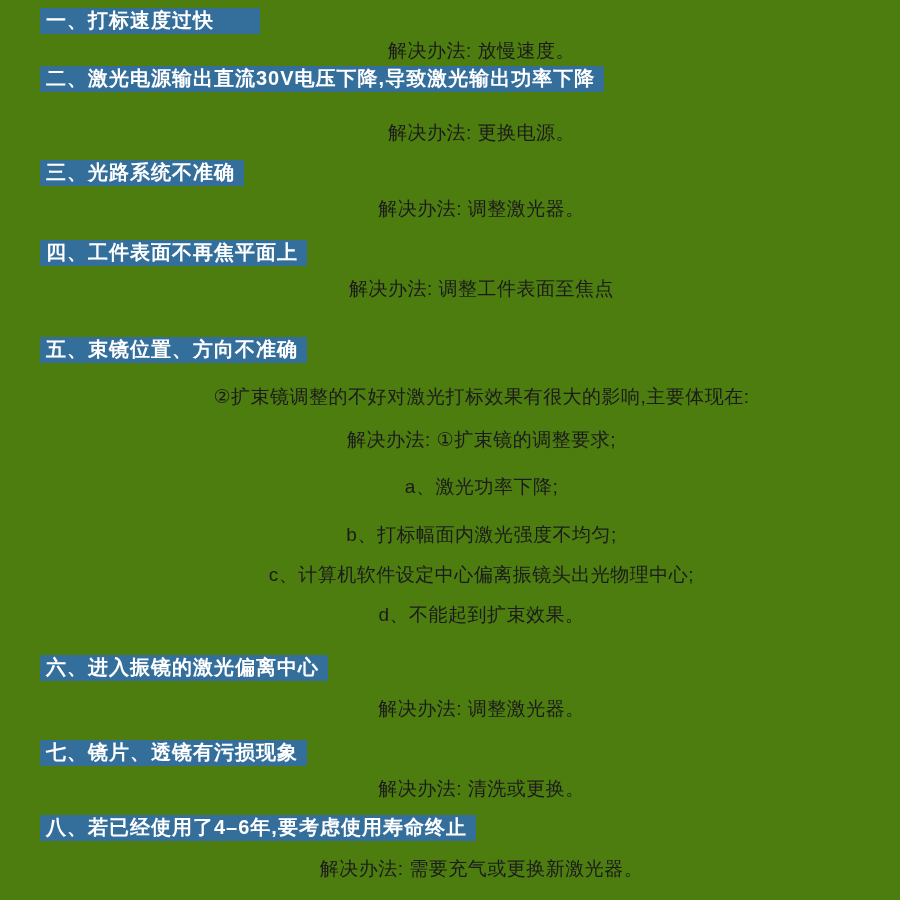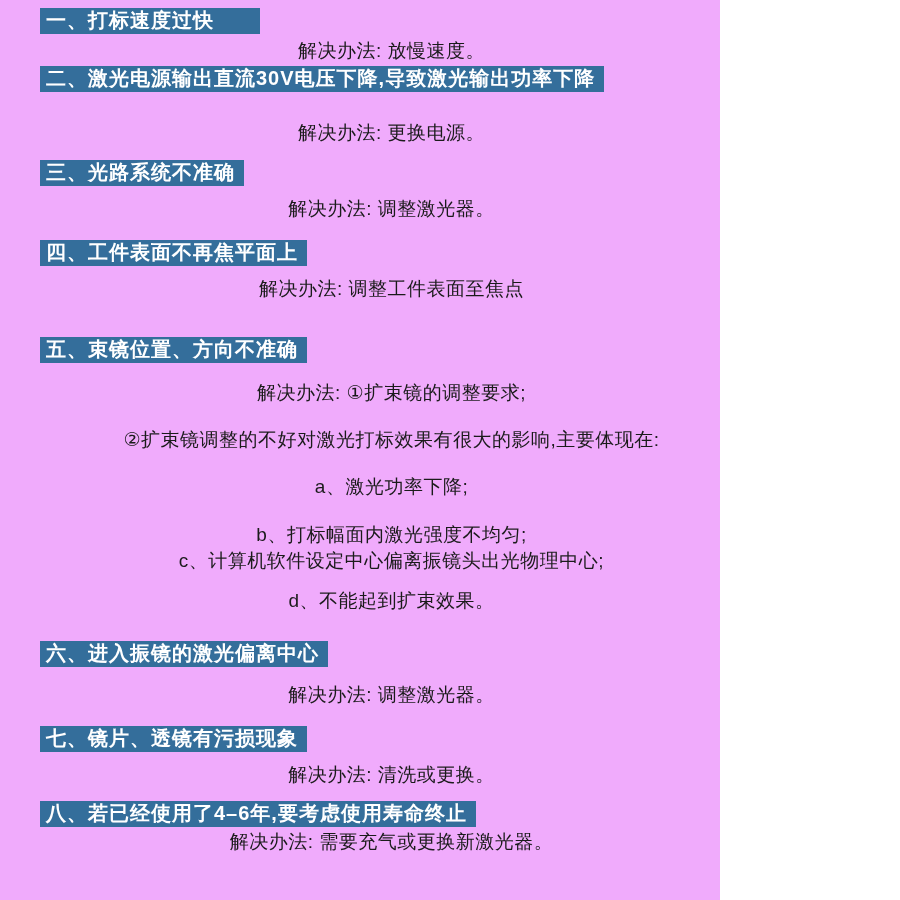--- a/index.html
+++ b/index.html
@@ -8,24 +8,24 @@
     background: #ffffff;
   }
   body {
     width: 900px;
     height: 900px;
     overflow: hidden;
     font-family: "Liberation Sans", "DejaVu Sans", sans-serif;
   }
   .doc {
     box-sizing: border-box;
-    width: 720px;
+    width: 900px;
     height: 900px;
     padding: 8px 20px 0 40px;
-    background: #f0abfc;
+    background: #4d7c0f;
   }
   .hdr {
     display: inline-block;
     background: #346E9B;
     color: #ffffff;
     font-size: 20px;
     font-weight: bold;
     line-height: 21px;
     padding: 2px 9px 3px 6px;
     letter-spacing: 1px;
@@ -66,35 +66,35 @@
   <p class="sol" style="margin-top:10px">解决办法: 调整激光器。</p>
 
   <div class="hdr-row" style="margin-top:18px">
     <span class="hdr">四、工件表面不再焦平面上</span>
   </div>
   <p class="sol" style="margin-top:10px">解决办法: 调整工件表面至焦点</p>
 
   <div class="hdr-row" style="margin-top:35px">
     <span class="hdr">五、束镜位置、方向不准确</span>
   </div>
+  <p class="sol" style="margin-top:21px">②扩束镜调整的不好对激光打标效果有很大的影响,主要体现在:</p>
   <p class="sol" style="margin-top:17px">解决办法: ①扩束镜的调整要求;</p>
-  <p class="sol" style="margin-top:21px">②扩束镜调整的不好对激光打标效果有很大的影响,主要体现在:</p>
   <p class="sol" style="margin-top:21px">a、激光功率下降;</p>
   <p class="sol" style="margin-top:22px">b、打标幅面内激光强度不均匀;</p>
-  <p class="sol" style="">c、计算机软件设定中心偏离振镜头出光物理中心;</p>
+  <p class="sol" style="margin-top:14px">c、计算机软件设定中心偏离振镜头出光物理中心;</p>
   <p class="sol" style="margin-top:14px">d、不能起到扩束效果。</p>
 
   <div class="hdr-row" style="margin-top:27px">
     <span class="hdr">六、进入振镜的激光偏离中心</span>
   </div>
   <p class="sol" style="margin-top:15px">解决办法: 调整激光器。</p>
 
   <div class="hdr-row" style="margin-top:18px">
     <span class="hdr">七、镜片、透镜有污损现象</span>
   </div>
   <p class="sol" style="margin-top:10px">解决办法: 清洗或更换。</p>
 
   <div class="hdr-row" style="margin-top:13px">
     <span class="hdr">八、若已经使用了4–6年,要考虑使用寿命终止</span>
   </div>
-  <p class="sol" style="margin-top:2px">解决办法: 需要充气或更换新激光器。</p>
+  <p class="sol" style="margin-top:15px">解决办法: 需要充气或更换新激光器。</p>
 
 </div>
 
 </body></html>

